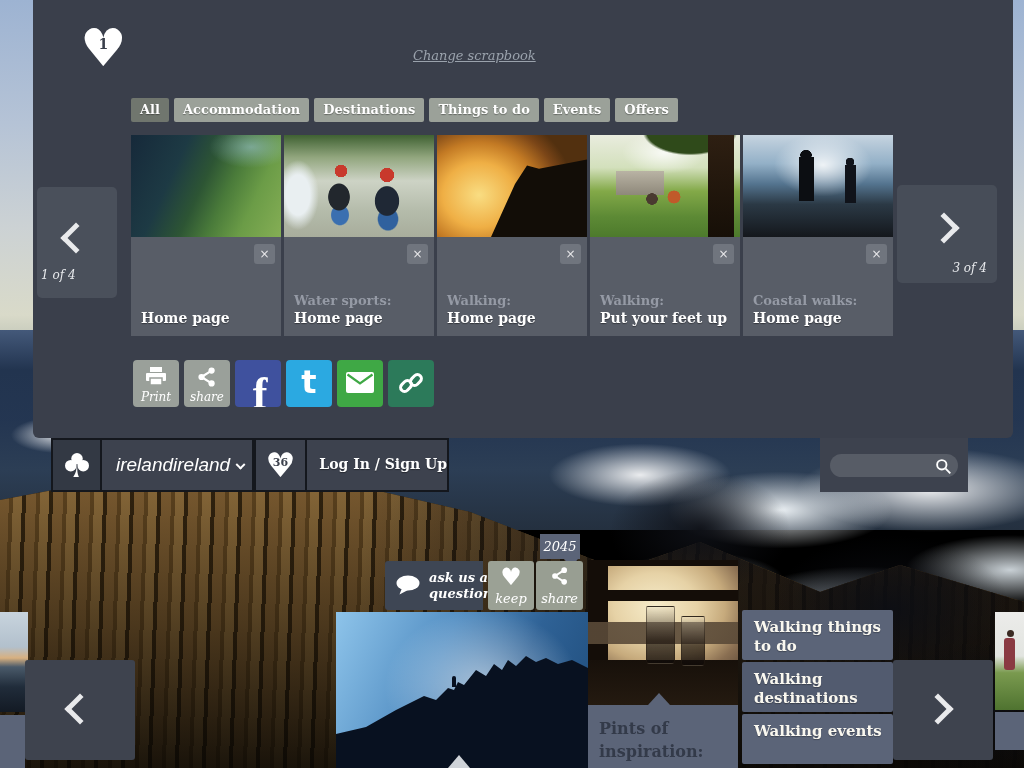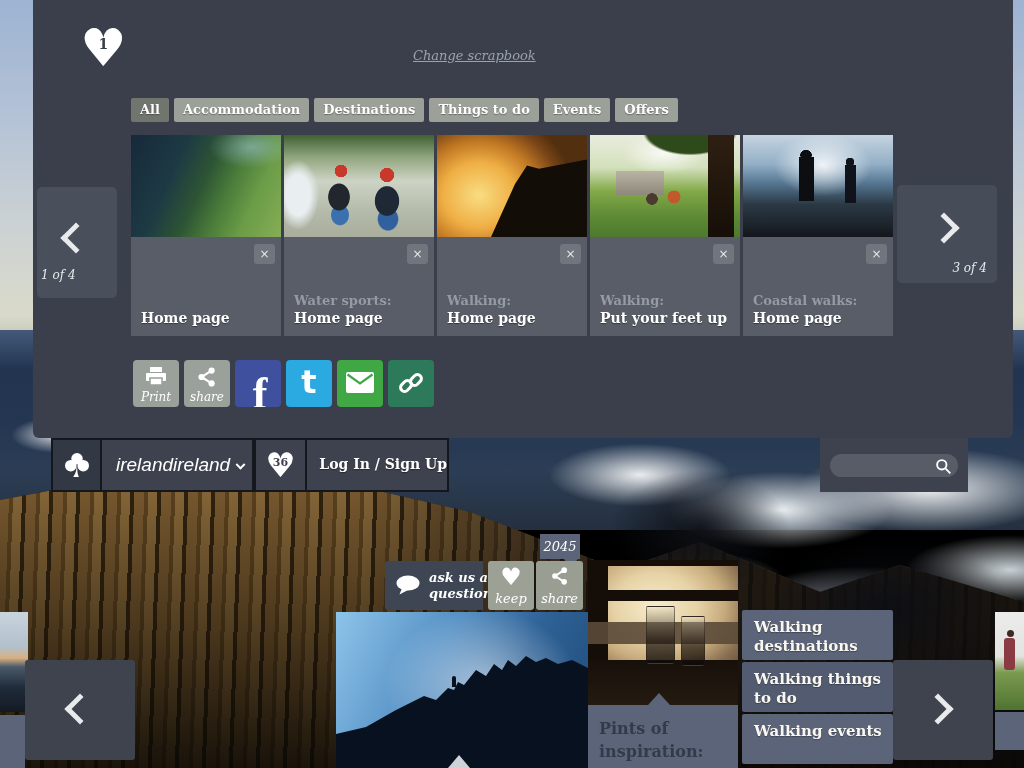--- a/index.html
+++ b/index.html
@@ -417,22 +417,22 @@
   <div class="tile tile-pints">
     <div class="glass glass1"></div>
     <div class="glass glass2"></div>
   </div>
   <div class="cap-pints">
     <span class="notch"></span>
     <div class="txt">Pints of inspiration:</div>
   </div>
 
   <div class="menu">
+    <div class="mbtn">Walking things to do</div>
     <div class="mbtn">Walking destinations</div>
-    <div class="mbtn">Walking things to do</div>
     <div class="mbtn">Walking events</div>
   </div>
 
   <div class="arrowpanel ap-right">
     <span class="chev chev-r"></span>
   </div>
 
   <div class="tile tile-girl">
     <div class="girl-head"></div>
     <div class="girl-fig"></div>

